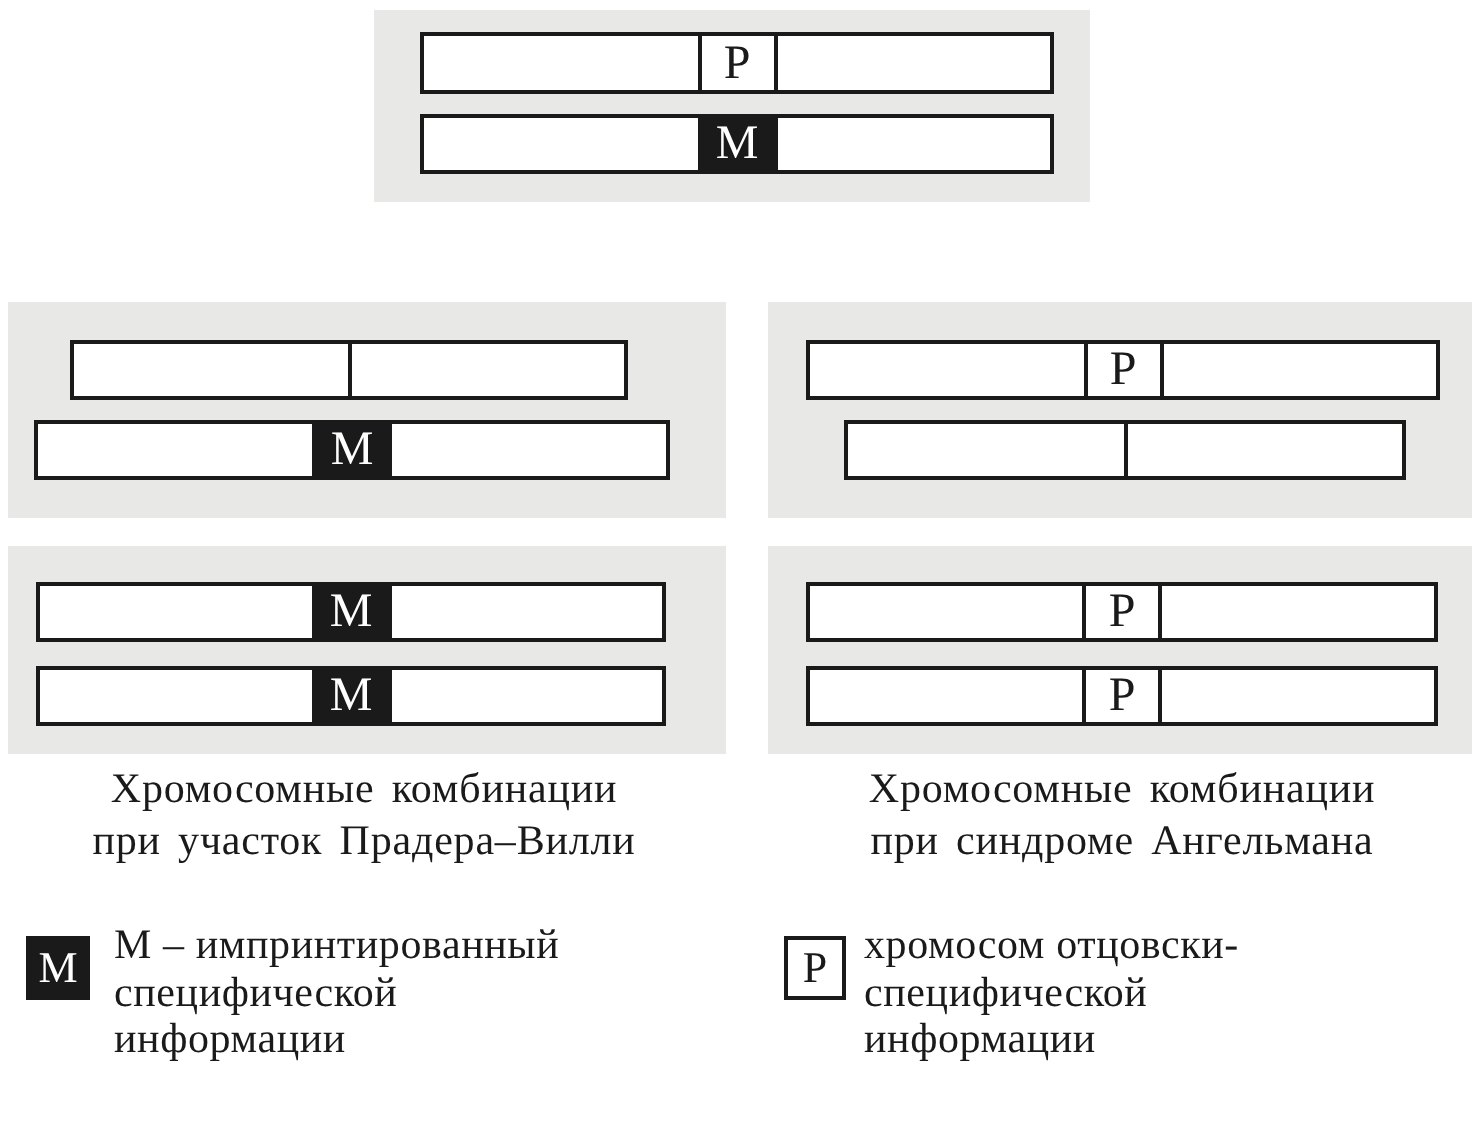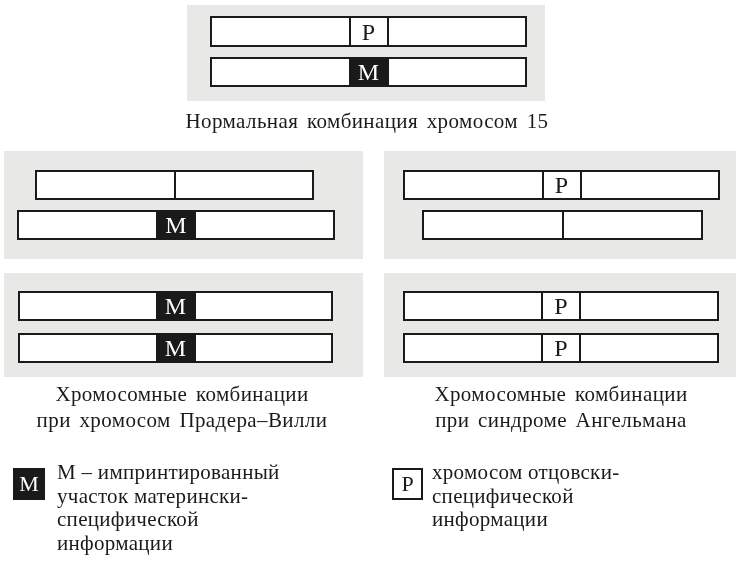--- a/index.html
+++ b/index.html
@@ -108,21 +108,20 @@
         <span>Р</span>
       </span>
     </div>
     <div class="bar" style="left:23px; top:52px; width:317px; height:30px;">
       <span class="cell m">
         <span>М</span>
       </span>
     </div>
   </div>
 
-  <div class="caption" style="left:147px; top:108px; width:440px;">Нормальная комбинация хромосом 15</div>
 
   <div class="panel" style="left:4px; top:151px; width:359px; height:108px;">
     <div class="bar" style="left:31px; top:19px; width:279px; height:30px;">
       <span class="seam"></span>
     </div>
     <div class="bar" style="left:13px; top:59px; width:318px; height:30px;">
       <span class="cell m">
         <span>М</span>
       </span>
     </div>
@@ -160,34 +159,33 @@
     </div>
     <div class="bar" style="left:19px; top:60px; width:316px; height:30px;">
       <span class="cell p">
         <span>Р</span>
       </span>
     </div>
   </div>
 
   <div class="caption" style="left:2px; top:381px; width:360px;">
     <span style="display:block;">Хромосомные комбинации</span>
-    <span style="display:block;">при хромосом Прадера–Вилли</span>
+    <span style="display:block;">при участок Прадера–Вилли</span>
   </div>
 
   <div class="caption" style="left:384px; top:381px; width:354px;">
     <span style="display:block;">Хромосомные комбинации</span>
     <span style="display:block;">при синдроме Ангельмана</span>
   </div>
 
   <div class="legend-swatch m" style="left:13px; top:468px;">
     <span>М</span>
   </div>
   <div class="legend-text" style="left:57px; top:461px; width:300px;">
     <span>М – импринтированный</span>
-    <span>участок матерински-</span>
     <span>специфической</span>
     <span>информации</span>
   </div>
 
   <div class="legend-swatch p" style="left:392px; top:468px; width:31px;">
     <span>Р</span>
   </div>
   <div class="legend-text" style="left:432px; top:461px; width:300px;">
     <span>хромосом отцовски-</span>
     <span>специфической</span>

